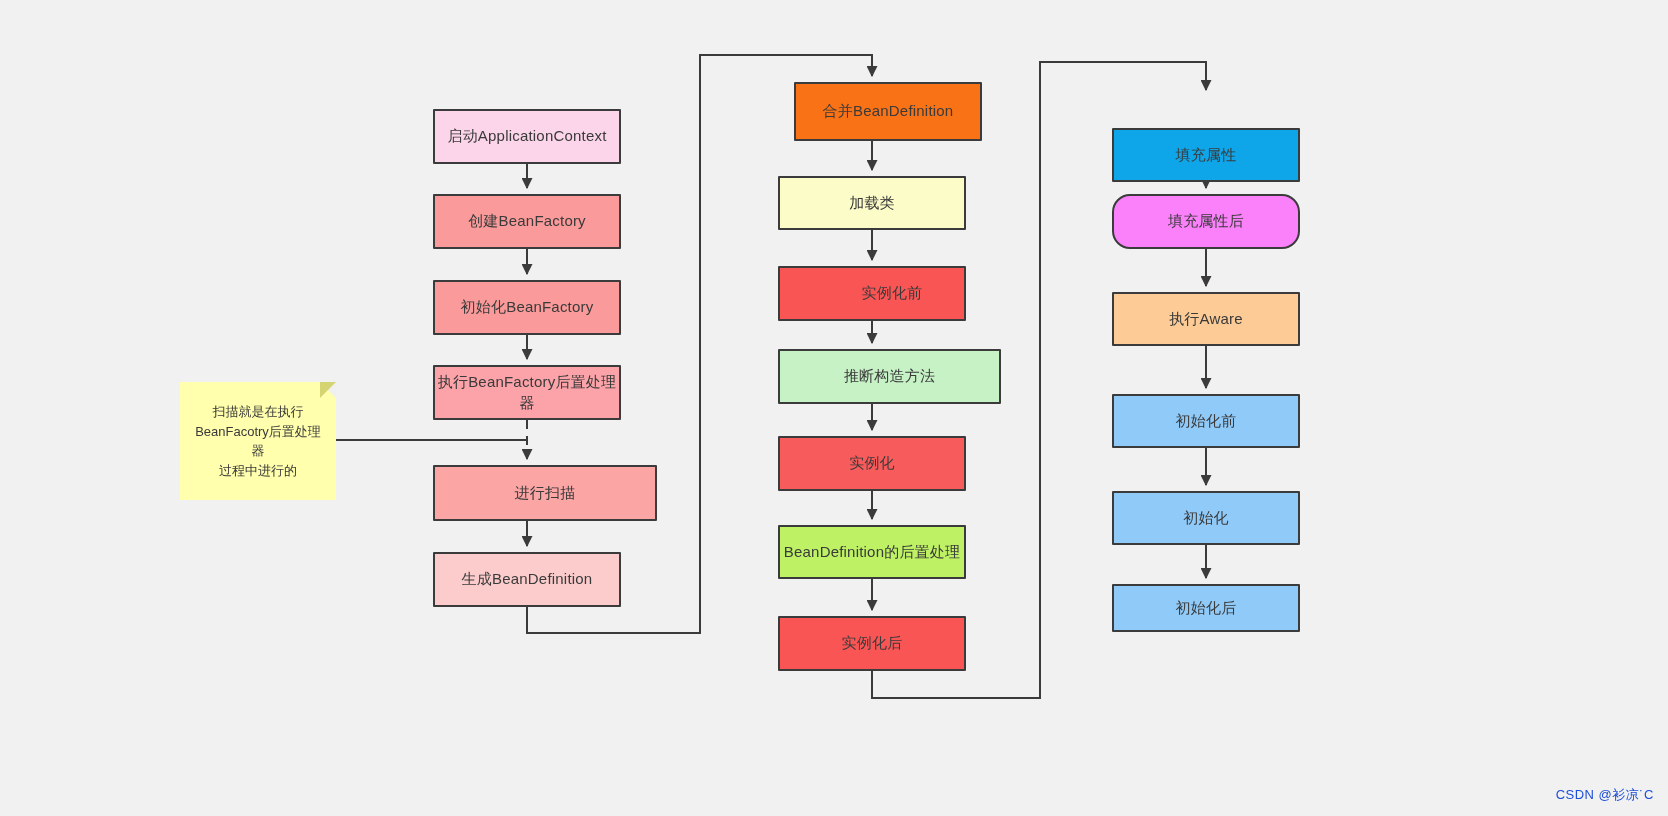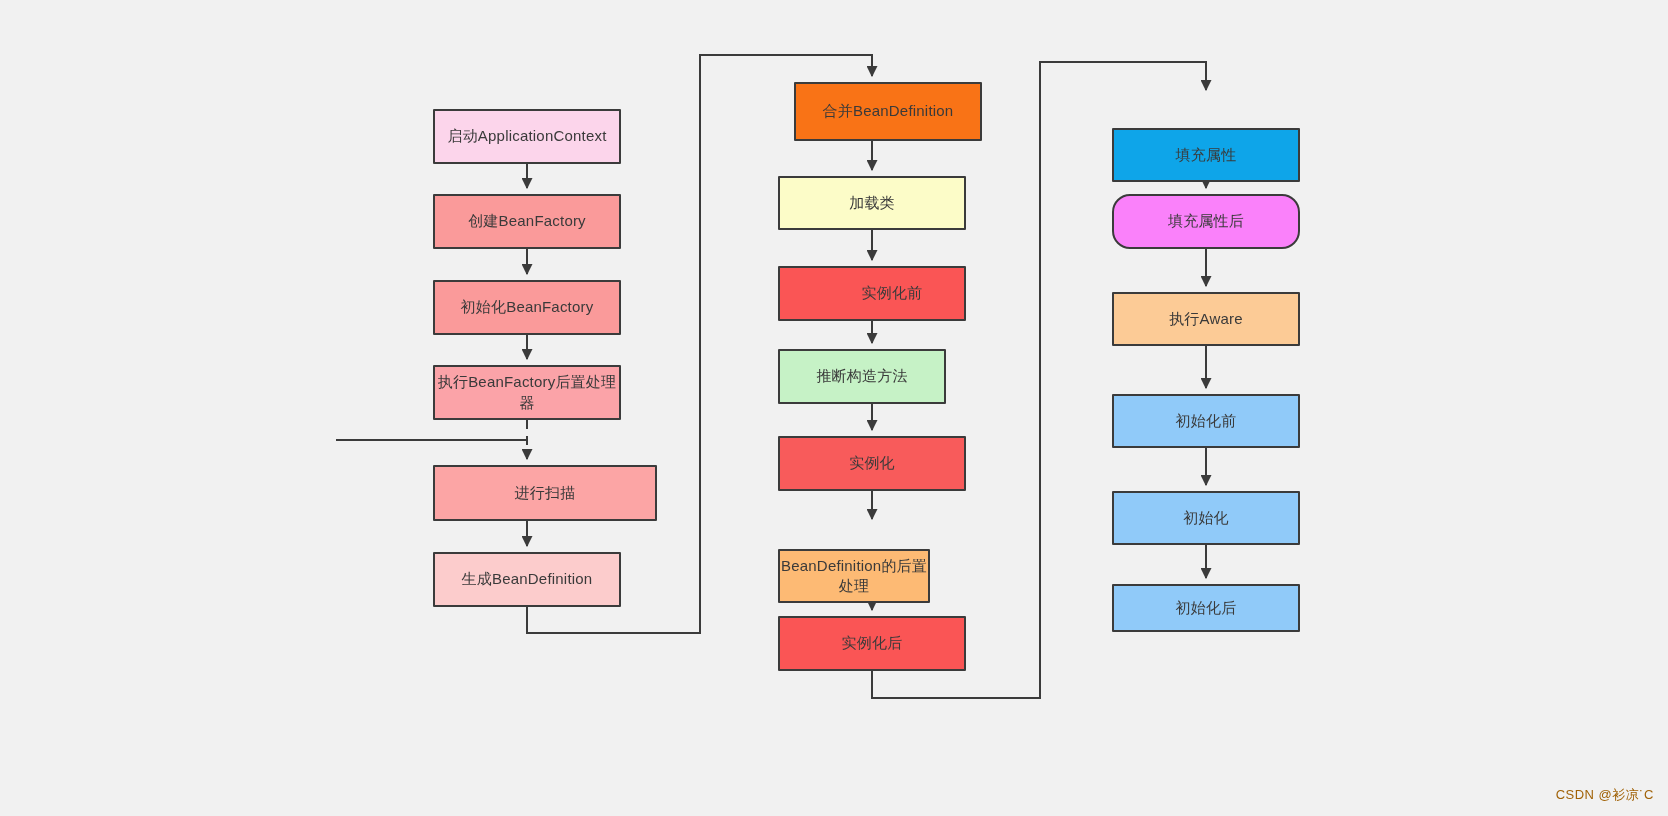--- a/index.html
+++ b/index.html
@@ -70,21 +70,21 @@
     width: 0;
     height: 0;
     border-left: 16px solid #d4d472;
     border-bottom: 16px solid transparent;
   }
   .note-text { white-space: pre-line; }
   #watermark {
     position: absolute;
     right: 14px;
     bottom: 12px;
-    color: #a16207;
+    color: #1d4ed8;
     font-size: 13px;
     letter-spacing: 0.5px;
     user-select: none;
   }
 </style>
 </head>
 <body>
 
 <div id="canvas" style="width: 1668px; height: 816px; background: rgb(241, 241, 241);">
 
@@ -138,27 +138,27 @@
       </div>
       <div class="node" style="left: 794px; top: 82px; width: 188px; height: 59px; background: #f97316;">
         <span>合并BeanDefinition</span>
       </div>
       <div class="node" style="left: 778px; top: 176px; width: 188px; height: 54px; background: rgb(252, 252, 200);">
         <span>加载类</span>
       </div>
       <div class="node" style="left: 778px; top: 266px; width: 188px; height: 55px; background: rgb(250, 85, 85); padding-left: 40px;">
         <span>实例化前</span>
       </div>
-      <div class="node" style="left: 778px; top: 349px; width: 168px; height: 55px; background: rgb(198, 242, 198);">
+      <div class="node" style="left: 778px; top: 349px; width: 223px; height: 55px; background: rgb(198, 242, 198);">
         <span>推断构造方法</span>
       </div>
       <div class="node" style="left: 778px; top: 436px; width: 188px; height: 55px; background: rgb(248, 91, 91);">
         <span>实例化</span>
       </div>
-      <div class="node" style="left: 778px; top: 525px; width: 152px; height: 54px; background: #fdba74; margin-top: 24px;">
+      <div class="node" style="left: 778px; top: 525px; width: 188px; height: 54px; background: #bef264;">
         <span>BeanDefinition的后置处理</span>
       </div>
       <div class="node" style="left: 778px; top: 616px; width: 188px; height: 55px; background: rgb(250, 85, 85);">
         <span>实例化后</span>
       </div>
       <div class="node" style="left: 1112px; top: 96px; width: 188px; height: 54px; background: #0ea5e9; margin-top: 32px;">
         <span>填充属性</span>
       </div>
       <div class="node" style="left: 1112px; top: 194px; width: 188px; height: 55px; background: rgb(250, 129, 250); border-radius: 18px;">
         <span>填充属性后</span>
@@ -170,15 +170,22 @@
         <span>初始化前</span>
       </div>
       <div class="node" style="left: 1112px; top: 491px; width: 188px; height: 54px; background: rgb(144, 202, 249); align-items: center;">
         <span>初始化</span>
       </div>
       <div class="node" style="left: 1112px; top: 584px; width: 188px; height: 48px; background: rgb(144, 202, 249);">
         <span>初始化后</span>
       </div>
     </div>
 
+  <div class="note" id="note-el" style="left: 180px; top: 382px; width: 156px; height: 118px; background: rgb(255, 255, 173);">
+    <span class="note-text">扫描就是在执行
+BeanFacotry后置处理器
+过程中进行的</span>
+    <span class="note-fold"></span>
+    <span class="note-fold2"></span>
+  </div>
 
   <div id="watermark">CSDN @衫凉˙C</div>
 </div>
 
 </body></html>

